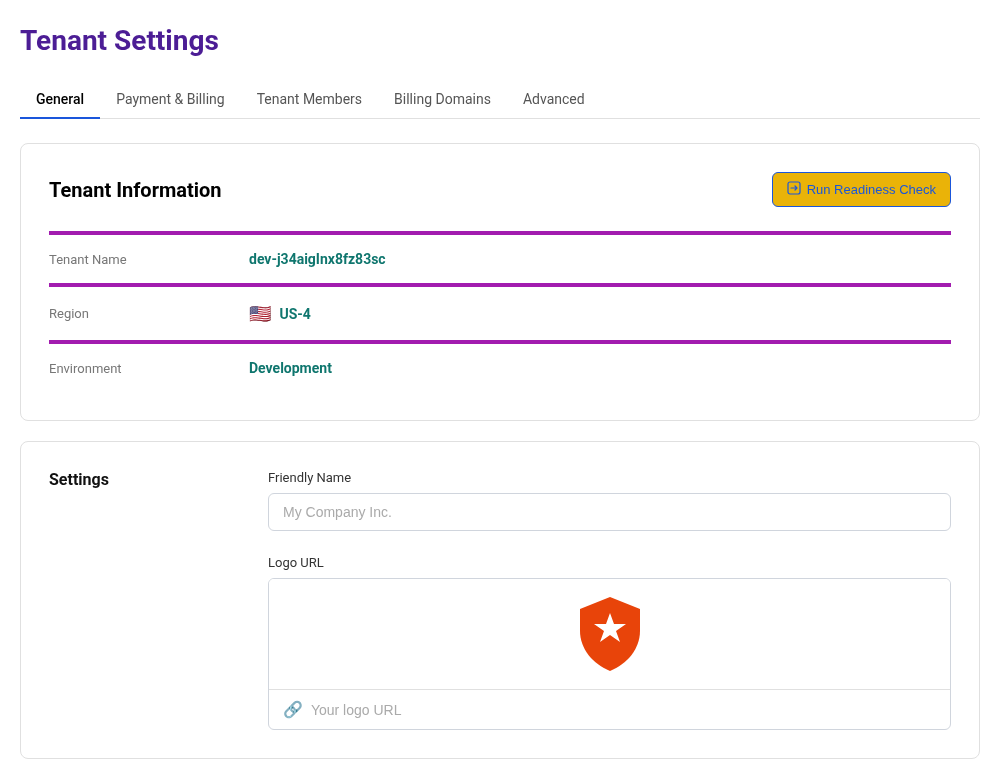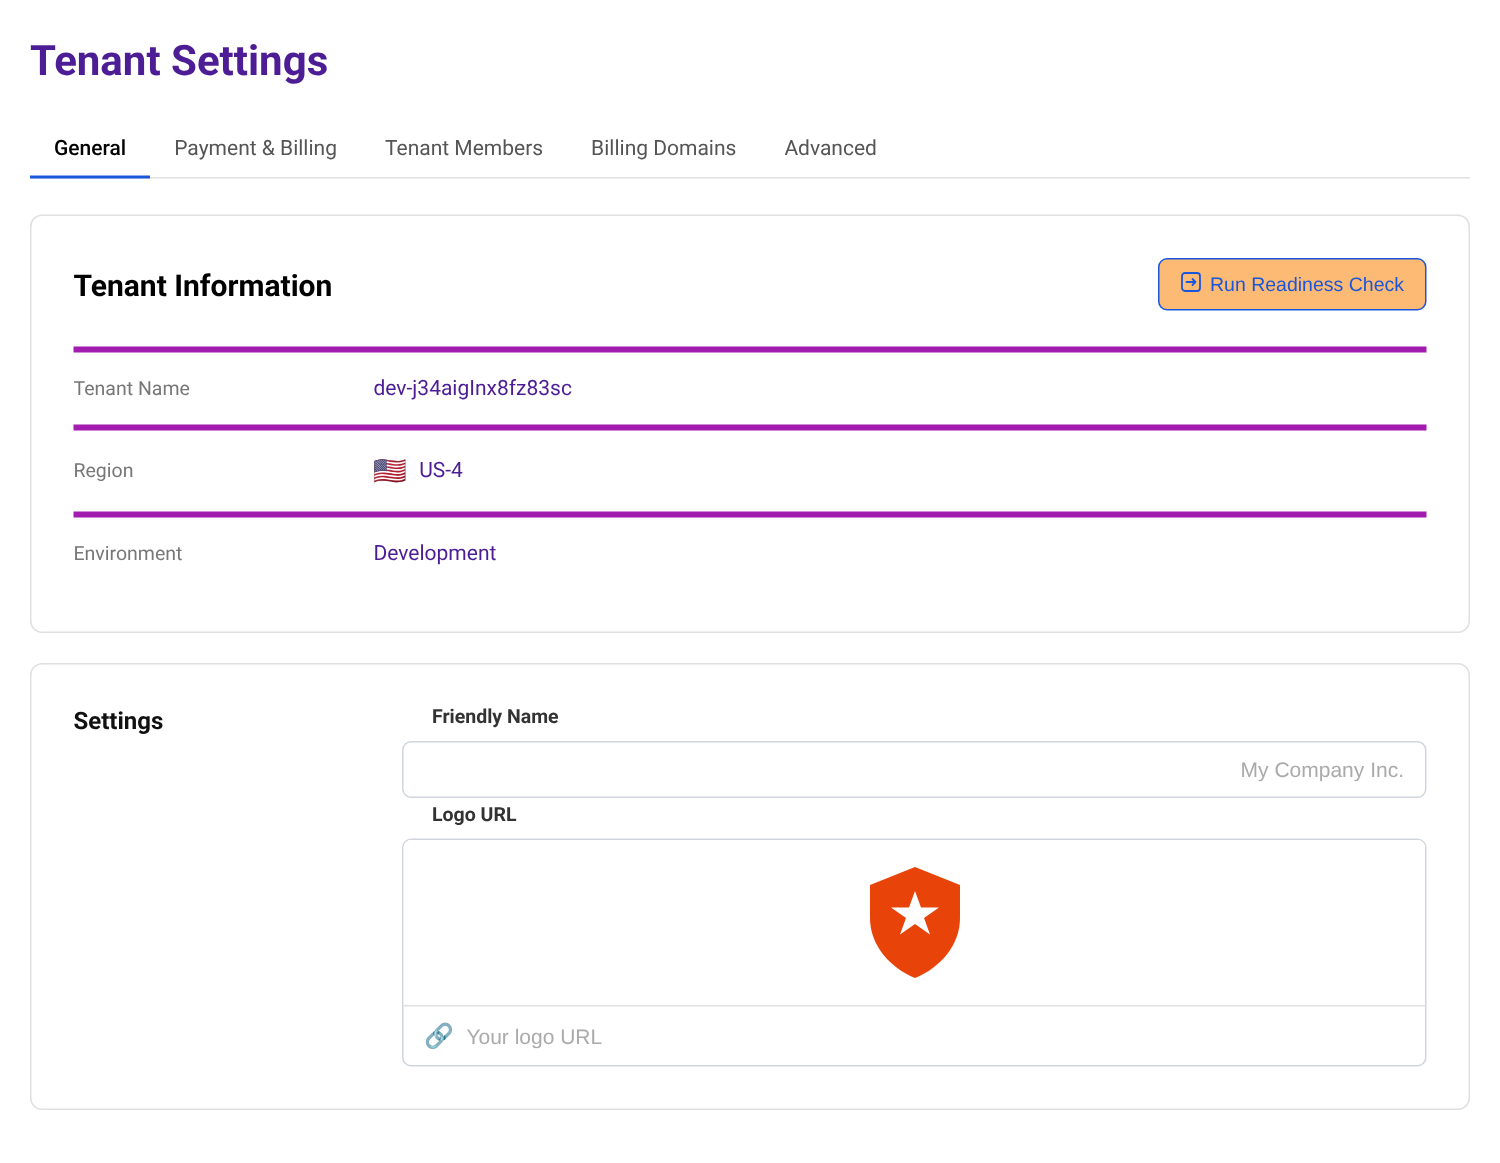--- a/index.html
+++ b/index.html
@@ -56,45 +56,46 @@
       font-size: 20px;
       font-weight: 700;
       color: #000000;
     }
     .btn-outline {
       display: flex;
       align-items: center;
       gap: 6px;
       border: 1px solid #1a56db;
       color: #1a56db;
-      background: #fdba74;
+      background: #eab308;
       border-radius: 6px;
       padding: 8px 14px;
       font-size: 13px;
       cursor: pointer;
       font-weight: 500;
     }
     .info-row {
       display: flex;
       align-items: center;
       padding: 16px 0;
       border-top: 4px solid #a21caf;
     }
     .info-label {
       width: 200px;
       color: #777;
       font-size: 13px;
       flex-shrink: 0;
     }
     .info-value {
-      color: #4c1d95;
+      color: #0f766e;
       font-size: 14px;
       display: flex;
       align-items: center;
       gap: 8px;
+      font-weight: bold;
     }
     .settings-card {
       border: 1px solid #e0e0e0;
       border-radius: 8px;
       padding: 28px 28px;
     }
     .settings-layout {
       display: flex;
       gap: 39px;
     }
@@ -105,35 +106,33 @@
     .settings-left-title {
       font-size: 16px;
       font-weight: 700;
       color: #111;
     }
     .settings-right {
       flex: 1;
     }
     .field-label {
       font-size: 13px;
-      font-weight: 700;
+      font-weight: 400;
       color: #333;
       margin-bottom: 8px;
-      margin-left: 20px;
     }
     .field-input {
       width: 100%;
       border: 1px solid #d0d5dd;
       border-radius: 6px;
       padding: 10px 14px;
       font-size: 14px;
       color: #333;
       outline: none;
-      margin-bottom: 4px;
-      text-align: right;
+      margin-bottom: 24px;
     }
     .field-input::placeholder {
       color: #aaa;
     }
     .logo-box {
       border: 1px solid #d0d5dd;
       border-radius: 6px;
       overflow: hidden;
       margin-bottom: 0;
     }

